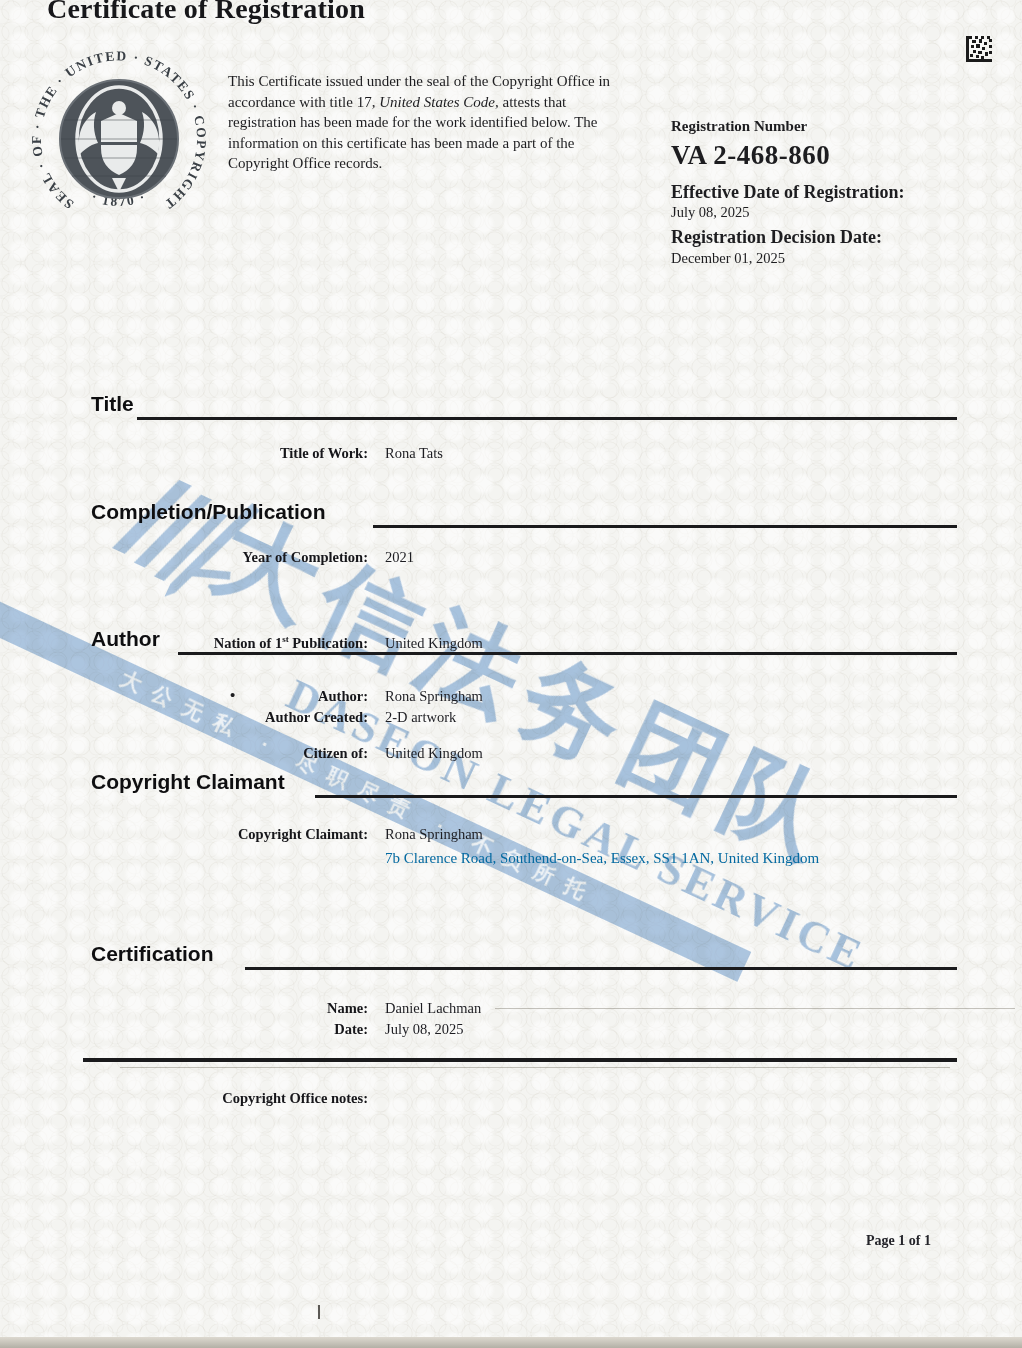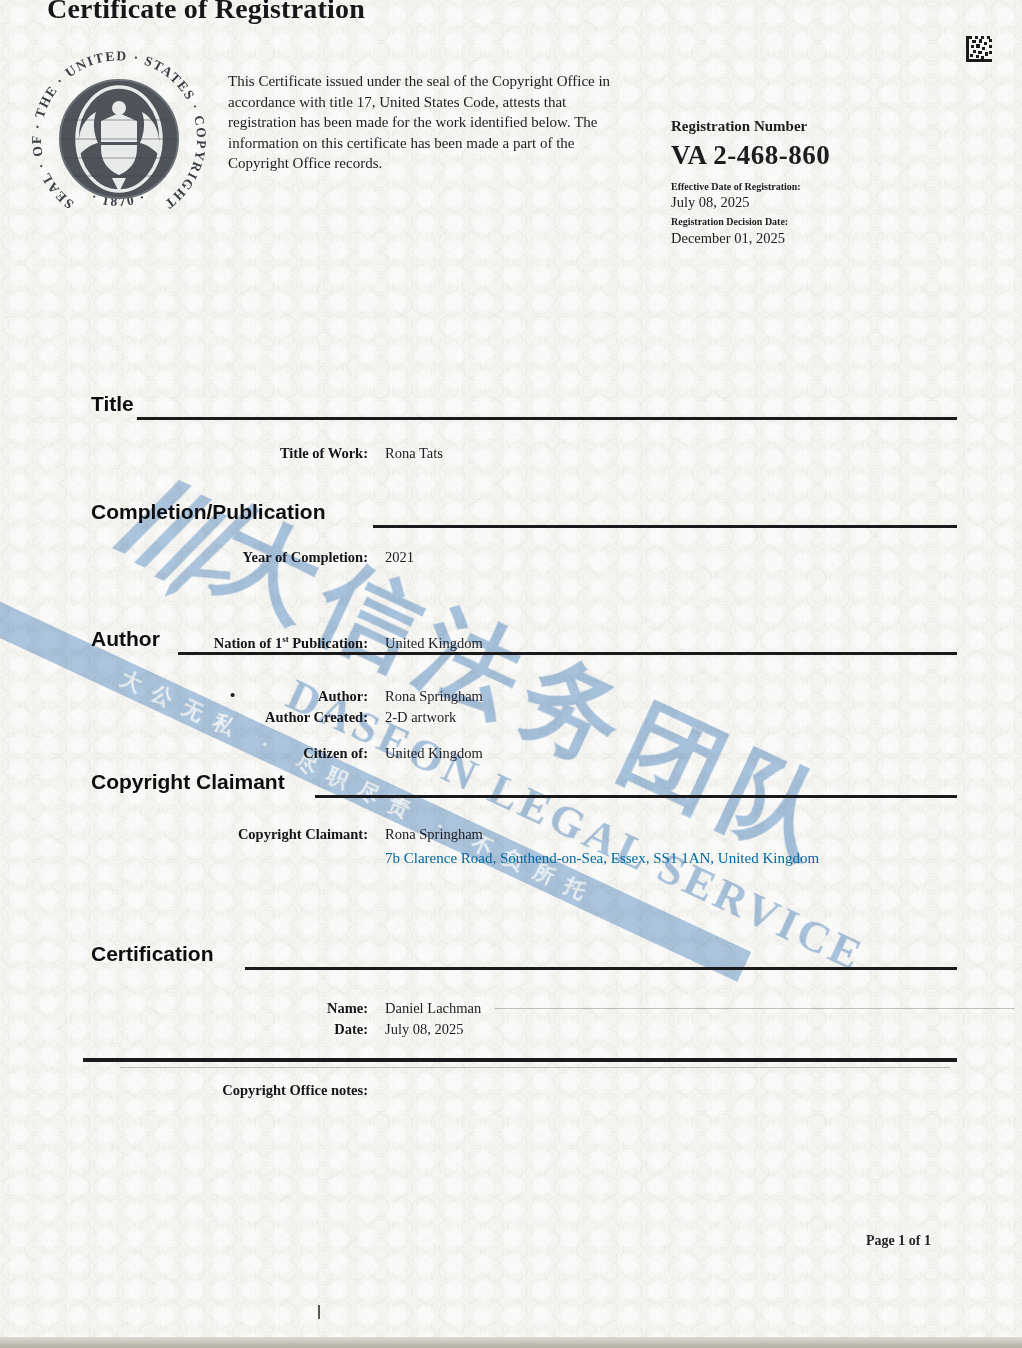--- a/index.html
+++ b/index.html
@@ -17,25 +17,25 @@
       radial-gradient(circle at 50% 50%, rgba(0,0,0,0) 52%, rgba(172,164,144,.09) 59%, rgba(0,0,0,0) 65%) 11px 8px/19px 17px;
   }
   .doc-title{
     position:absolute;left:47px;top:-7px;margin:0;
     font-size:28px;font-weight:600;letter-spacing:.2px;color:#17171a;
   }
   .datamatrix{position:absolute;left:966px;top:36px;width:26px;height:26px;}
   .seal{position:absolute;left:30px;top:50px;width:178px;height:178px;}
   .intro{position:absolute;left:228px;top:71px;width:396px;margin:0;
     font-size:15px;line-height:20.5px;color:#1d1d20;}
-  .intro .it{margin-top:48px;}
+  .intro .it{font-style:italic;margin-top:48px;}
   .regblock{position:absolute;left:671px;top:117px;width:300px;line-height:1.25;}
   .regblock .rl{font-weight:700;font-size:15px;}
   .regblock .rn{font-weight:700;font-size:27px;letter-spacing:.5px;margin:3px 0 8px 0;}
-  .regblock .dl{font-weight:700;font-size:10px;margin-top:2px;}
+  .regblock .dl{font-weight:700;font-size:18px;margin-top:2px;}
   .regblock .dv{font-size:14.5px;margin-bottom:5px;}
 
   .section{position:absolute;left:0;width:1022px;}
   .sec-head{
     position:absolute;left:91px;top:0;margin:0;
     font-family:"Liberation Sans","DejaVu Sans",sans-serif;
     font-weight:700;font-size:21px;color:#0e0e10;letter-spacing:0;
   }
   .rule{position:absolute;height:2.5px;background:#1a1a1c;}
   .row{position:absolute;left:85px;display:flex;font-size:14.5px;}
@@ -231,21 +231,21 @@
     <div class="row" style="top:79px;">
       <span class="lbl">Date:</span>
       <span class="val">July 08, 2025</span>
     </div>
     <div class="faint-line" style="left:495px;top:66px;width:520px;"></div>
   </div>
 
   <div class="section" style="top:1058px;height:90px;">
     <div class="rule" style="left:83px;top:0;width:874px;height:3.5px;"></div>
     <div class="faint-line" style="left:120px;top:9px;width:830px;"></div>
-    <div class="row" style="top:24px;gap:32px;">
+    <div class="row" style="top:32px;gap:32px;">
       <span class="lbl">Copyright Office notes:</span>
     </div>
   </div>
 
   <div class="footer">Page 1 of 1</div>
   <div class="tick"></div>
   <div class="bottom-strip"></div>
 </div>
 
 </body></html>

